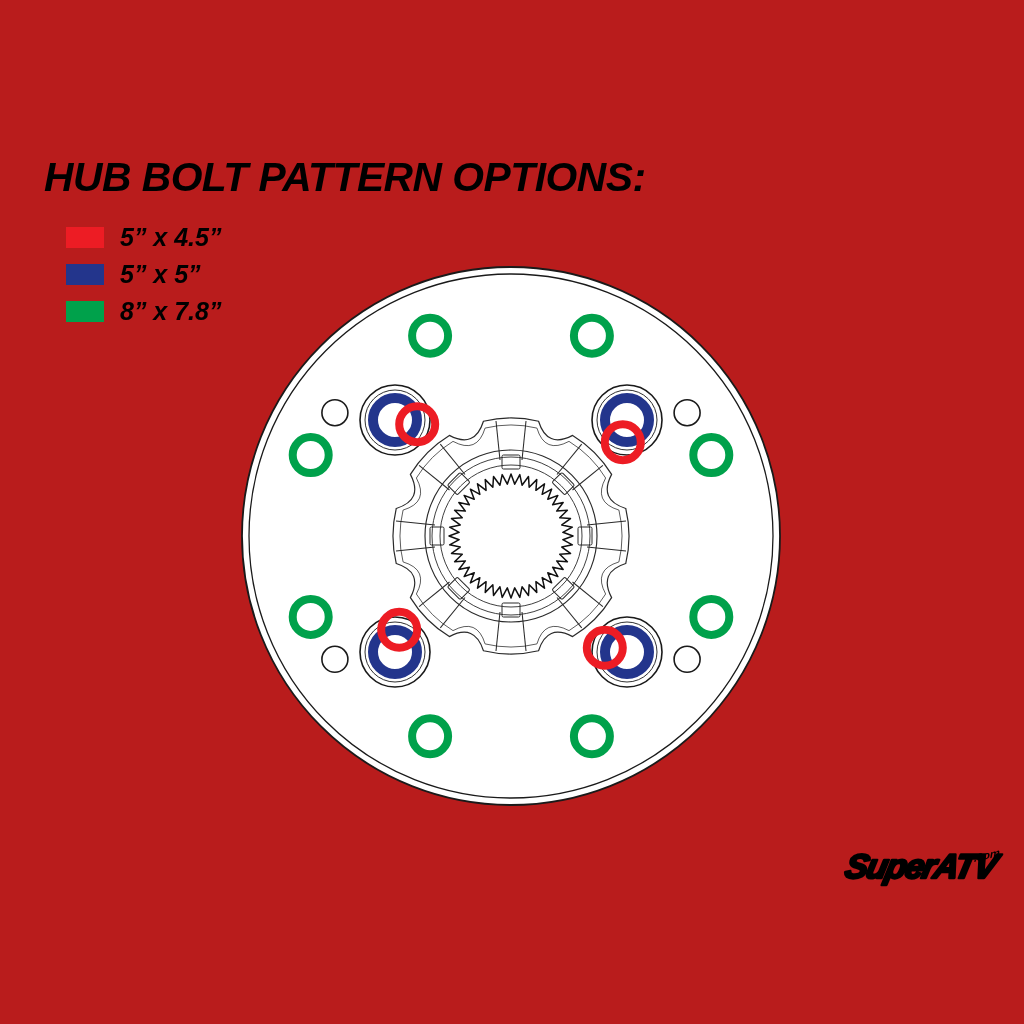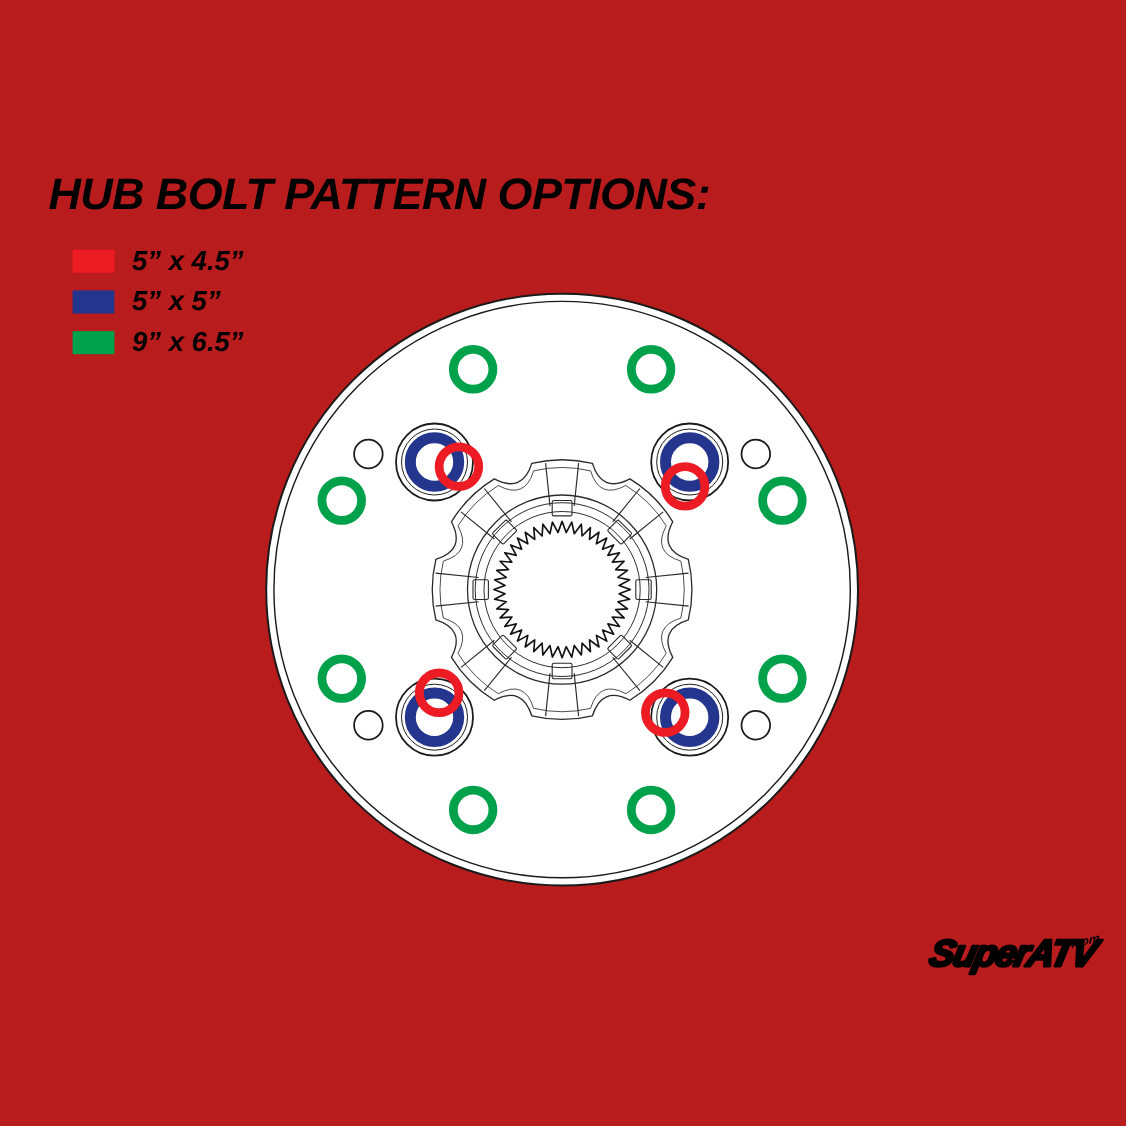--- a/index.html
+++ b/index.html
@@ -93,21 +93,21 @@
     <div class="legend-row">
       <span class="legend-swatch" style="background:#ED1C24;"></span>
       <span class="legend-label">5” x 4.5”</span>
     </div>
     <div class="legend-row">
       <span class="legend-swatch" style="background:#23358C;"></span>
       <span class="legend-label">5” x 5”</span>
     </div>
     <div class="legend-row">
       <span class="legend-swatch" style="background:#00A14B;"></span>
-      <span class="legend-label">9” x 6.5”</span>
+      <span class="legend-label">8” x 7.8”</span>
     </div>
   </div>
 
   <div id="hub-wrap">
     <svg id="hub-svg" width="1024" height="1024" viewBox="0 0 1024 1024">
       <g id="disc-outline">
           <circle cx="511" cy="536" r="269" fill="#ffffff" stroke="#1A1A1A" stroke-width="1.8"></circle>
           <circle cx="511" cy="536" r="262" fill="none" stroke="#1A1A1A" stroke-width="1.3"></circle>
         </g>
       <g id="hub-center">

